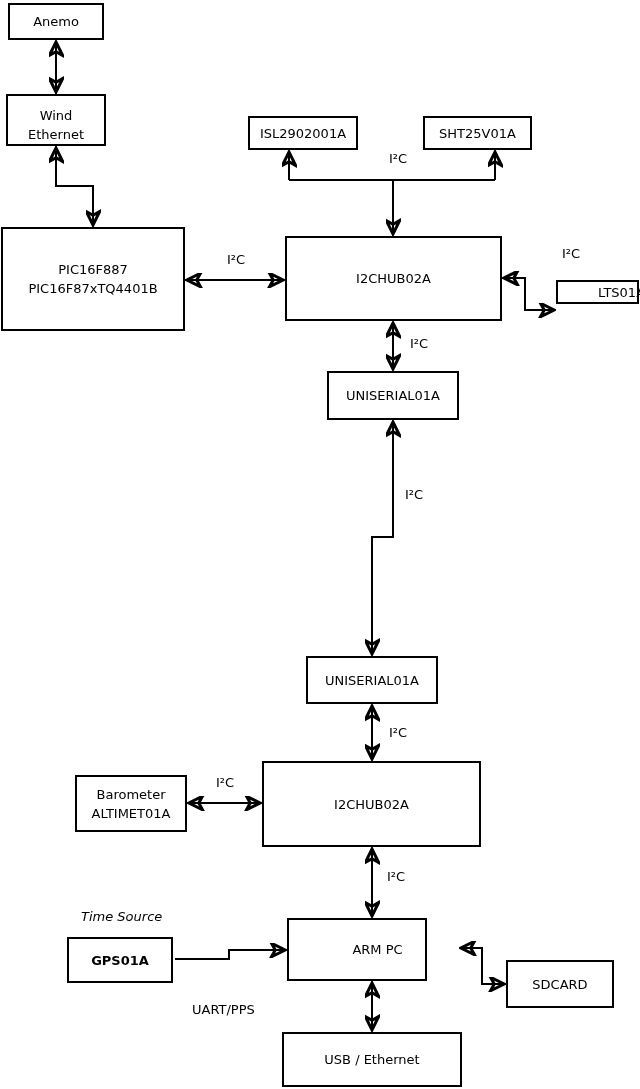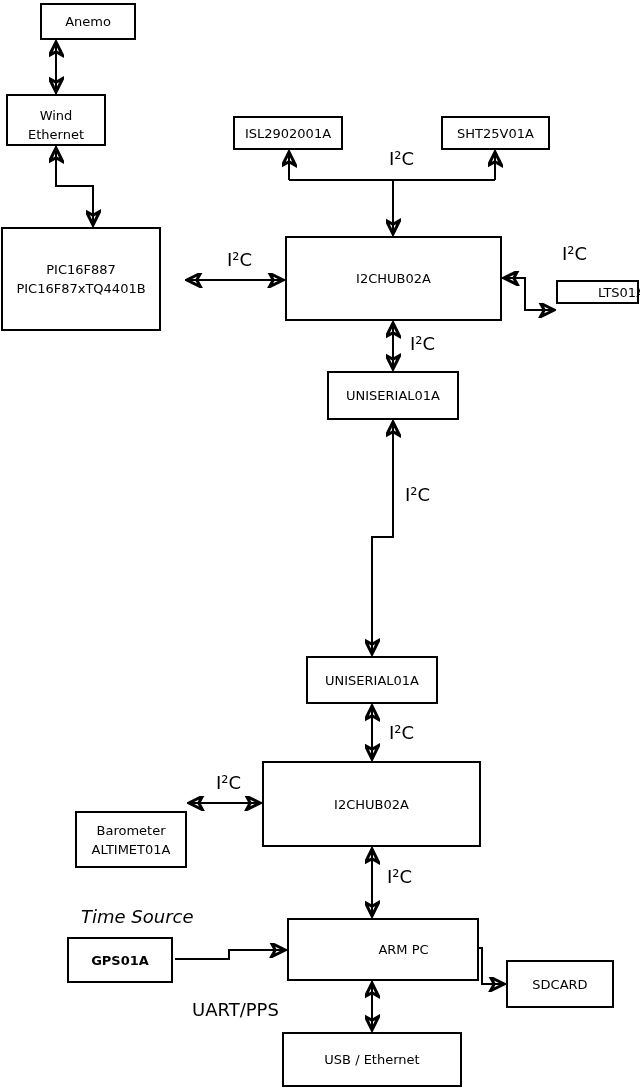--- a/index.html
+++ b/index.html
@@ -37,21 +37,21 @@
     flex-direction: column;
     align-items: center;
     justify-content: center;
     text-align: center;
     font-size: 13px;
     line-height: 19px;
     white-space: nowrap;
   }
   .edge-label {
     position: absolute;
-    font-size: 18px;
+    font-size: 13px;
     line-height: 15px;
     white-space: nowrap;
   }
 </style>
 </head>
 <body>
 
 <div id="stage">
 
   <svg id="edges" viewBox="0 0 640 1089" xmlns="http://www.w3.org/2000/svg">
@@ -72,39 +72,39 @@
     <path d="M393,323 L393,369" marker-start="url(#arrow)" marker-end="url(#arrow)"></path>
     <path d="M393,422 L393,537 L372,537 L372,654" marker-start="url(#arrow)" marker-end="url(#arrow)"></path>
     <path d="M372,706 L372,759" marker-start="url(#arrow)" marker-end="url(#arrow)"></path>
     <path d="M189,803 L260,803" marker-start="url(#arrow)" marker-end="url(#arrow)"></path>
     <path d="M372,849 L372,916" marker-start="url(#arrow)" marker-end="url(#arrow)"></path>
     <path d="M175,959 L229,959 L229,950 L285,950" marker-end="url(#arrow)"></path>
     <path d="M461,948 L482,948 L482,984 L504,984" marker-start="url(#arrow)" marker-end="url(#arrow)"></path>
     <path d="M372,983 L372,1030" marker-start="url(#arrow)" marker-end="url(#arrow)"></path>
   </svg>
 
-  <div class="node" style="left:8px; top:3px; width:96px; height:37px;margin-left:32px;">
+  <div class="node" style="left:8px; top:3px; width:96px; height:37px;">
     <span>Anemo</span>
   </div>
 
   <div class="node" style="left:6px; top:94px; width:100px; height:52px;justify-content:flex-end;">
     <span>Wind</span>
     <span>Ethernet</span>
   </div>
 
-  <div class="node" style="left:1px; top:227px; width:160px; height:104px;">
+  <div class="node" style="left:1px; top:227px; width:184px; height:104px;">
     <span>PIC16F887</span>
     <span>PIC16F87xTQ4401B</span>
   </div>
 
-  <div class="node" style="left:233px; top:116px; width:110px; height:34px;text-align:right;">
+  <div class="node" style="left:248px; top:116px; width:110px; height:34px;text-align:right;">
     <span>ISL2902001A</span>
   </div>
 
-  <div class="node" style="left:441px; top:116px; width:109px; height:34px;">
+  <div class="node" style="left:423px; top:116px; width:109px; height:34px;">
     <span>SHT25V01A</span>
   </div>
 
   <div class="node" style="left:285px; top:236px; width:217px; height:85px;">
     <span>I2CHUB02A</span>
   </div>
 
   <div class="node" style="left:556px; top:280px; width:83px; height:24px;padding-left:48px;">
     <span>LTS01A</span>
   </div>
@@ -114,30 +114,30 @@
   </div>
 
   <div class="node" style="left:306px; top:656px; width:132px; height:48px;">
     <span>UNISERIAL01A</span>
   </div>
 
   <div class="node" style="left:262px; top:761px; width:219px; height:86px;">
     <span>I2CHUB02A</span>
   </div>
 
-  <div class="node" style="left:75px; top:775px; width:112px; height:57px;margin-top:36px;">
+  <div class="node" style="left:75px; top:775px; width:112px; height:57px;">
     <span>Barometer</span>
     <span>ALTIMET01A</span>
   </div>
 
   <div class="node" style="left:67px; top:937px; width:106px; height:46px;font-weight:bold;">
     <span>GPS01A</span>
   </div>
 
-  <div class="node" style="left:287px; top:918px; width:192px; height:63px;padding-left:41px;">
+  <div class="node" style="left:287px; top:918px; width:140px; height:63px;padding-left:41px;">
     <span>ARM PC</span>
   </div>
 
   <div class="node" style="left:282px; top:1032px; width:180px; height:55px;">
     <span>USB / Ethernet</span>
   </div>
 
   <div class="node" style="left:506px; top:960px; width:108px; height:48px;">
     <span>SDCARD</span>
   </div>

